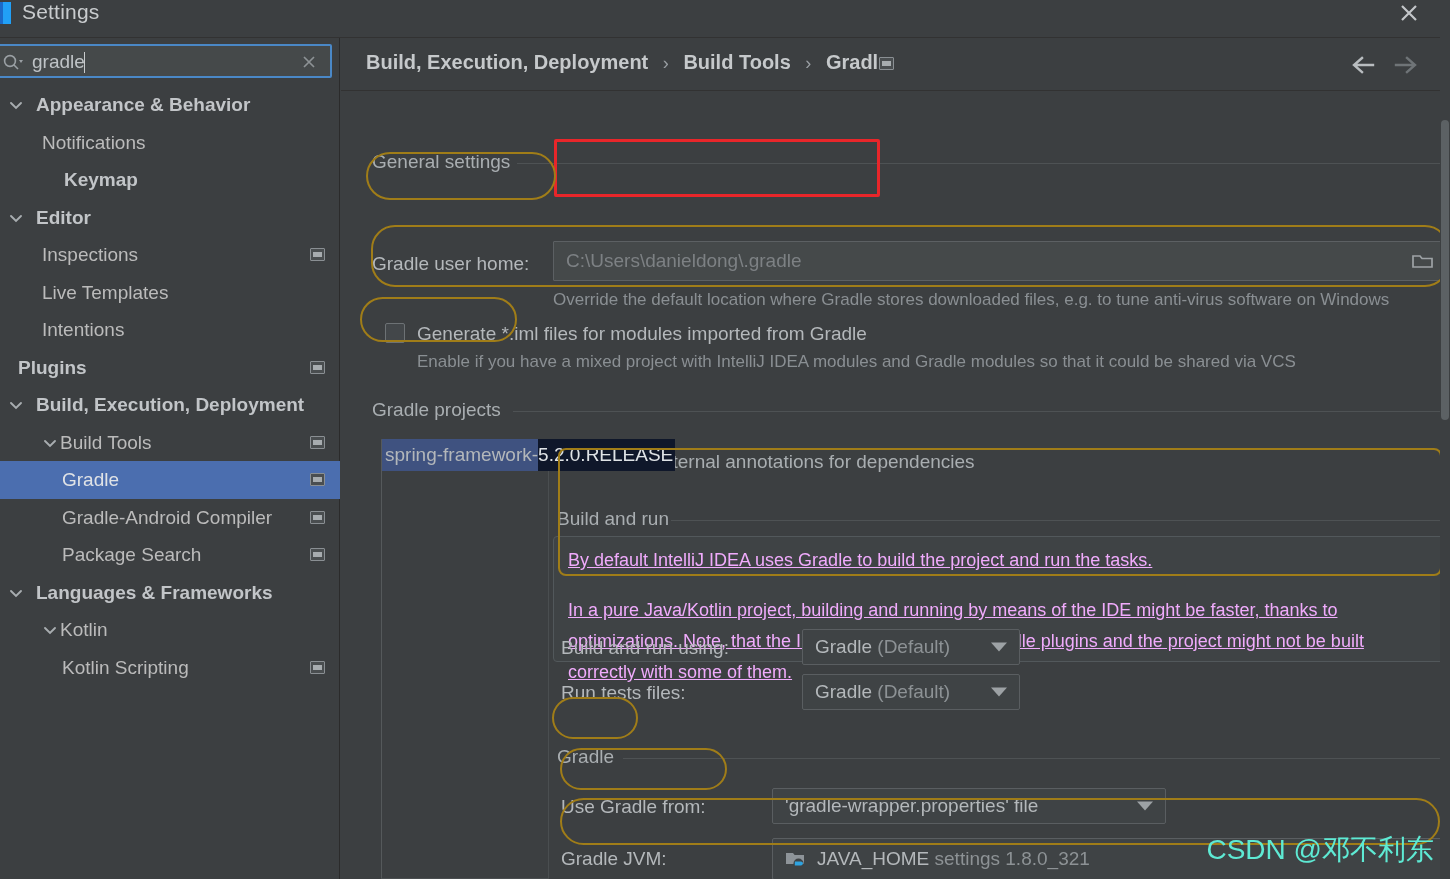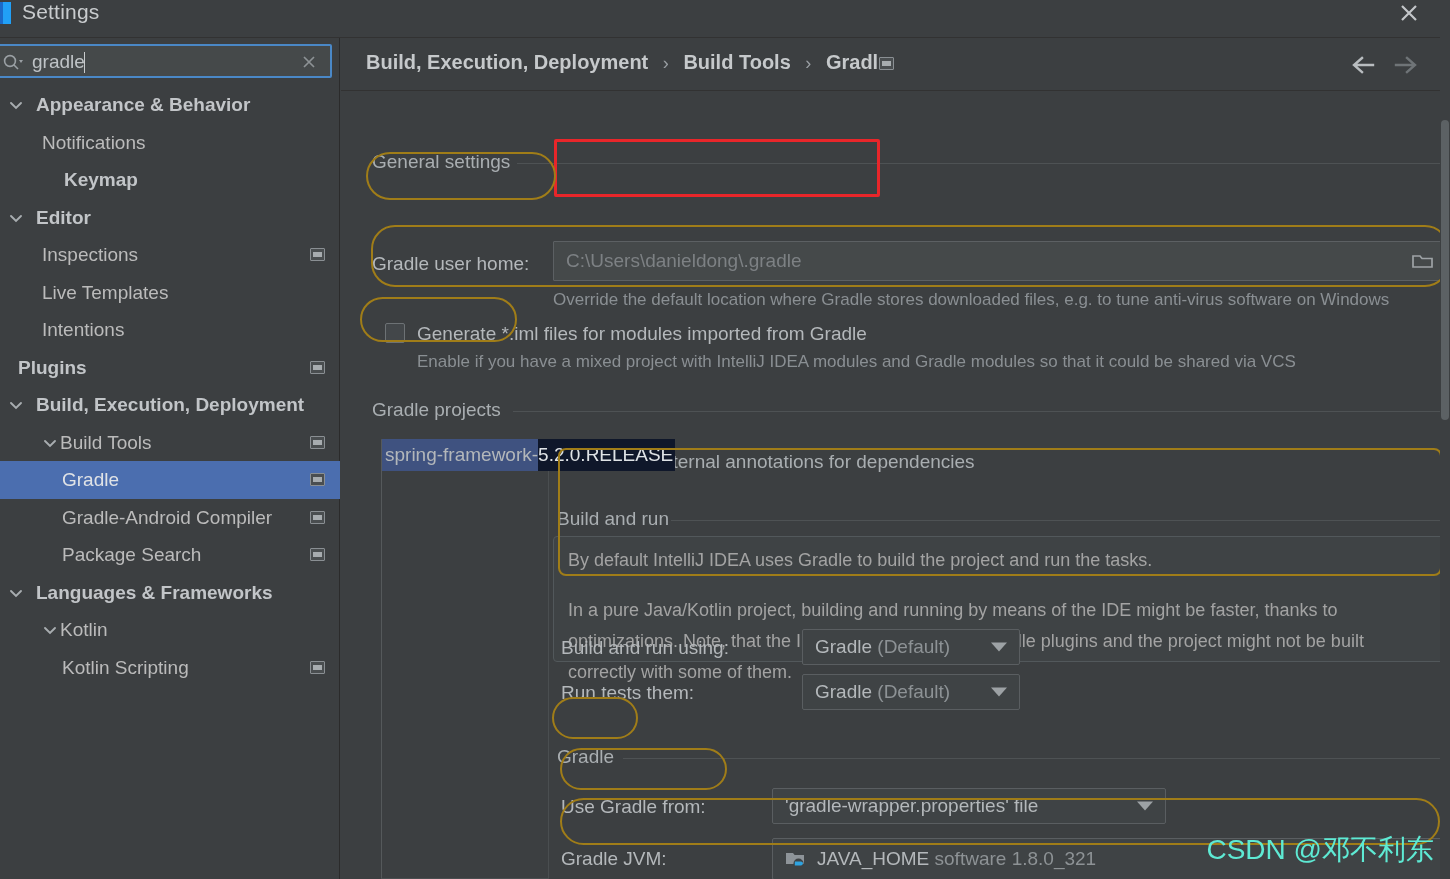--- a/index.html
+++ b/index.html
@@ -168,21 +168,21 @@
     position: absolute; left: 12px; top: 50%; transform: translateY(-50%);
     width: 22px; height: 20px;
   }
 
   
   .infobox {
     position: absolute; background: #3f4345;
     border: 1px solid #52585b; border-radius: 4px;
   }
   .infobox p {
-    font-size: 18px; color: #a3a3a3; line-height: 31px;
+    font-size: 18px; color: #f0abfc; line-height: 31px; text-decoration: underline;
   }
 
   
   .proj-panel {
     position: absolute; background: #3c3f41;
     border: 1px solid #4a4e50; border-left: 1px solid #55595b;
   }
   .proj-item {
     position: absolute; left: 0; top: 0; height: 30px; line-height: 30px;
     font-size: 19px; white-space: nowrap; cursor: pointer;
@@ -427,21 +427,21 @@
 
       <div class="label" style="left:220px; top:546px;">Build and run using:</div>
       <div class="combo" style="left:423px; top:538px; width:218px; height:36px;">
         <div class="cval">
           <span>Gradle</span>
           <span class="dim">(Default)</span>
         </div>
         <div class="arrow"></div>
       </div>
 
-      <div class="label" style="left:220px; top:591px;">Run tests them:</div>
+      <div class="label" style="left:220px; top:591px;">Run tests files:</div>
       <div class="combo" style="left:423px; top:583px; width:218px; height:36px;">
         <div class="cval">
           <span>Gradle</span>
           <span class="dim">(Default)</span>
         </div>
         <div class="arrow"></div>
       </div>
 
       <div class="group-head" style="left:216px; top:655px;">Gradle</div>
       <div class="group-rule" style="left:282px; top:667px; width:822px;"></div>
@@ -459,21 +459,21 @@
         <div class="jvm-icon">
           <svg width="22" height="20" viewBox="0 0 22 20">
             <path d="M1 4 L8 4 L9.6 6 L19 6 L19 15 L1 15 Z" fill="#8e9499"></path>
             <circle cx="13.5" cy="14.5" r="5" fill="#3f4345"></circle>
             <path d="M9.8 12.5 h6 a2 2 0 0 1 0 4 h-6 z" fill="#2fa3e0"></path>
             <path d="M15.6 13.3 h1.1 a1 1 0 0 1 0 2 h-1.1 z" fill="#2fa3e0"></path>
           </svg>
         </div>
         <div class="cval" style="left:44px;">
           <span>JAVA_HOME</span>
-          <span class="dim">software 1.8.0_321</span>
+          <span class="dim">settings 1.8.0_321</span>
         </div>
         <div class="arrow"></div>
       </div>
 
     </div>
   </div>
 
   <div class="anno-red" style="left:554px; top:139px; width:326px; height:58px;"></div>
 
   <div class="anno" style="left:366px; top:152px; width:190px; height:48px;"></div>

